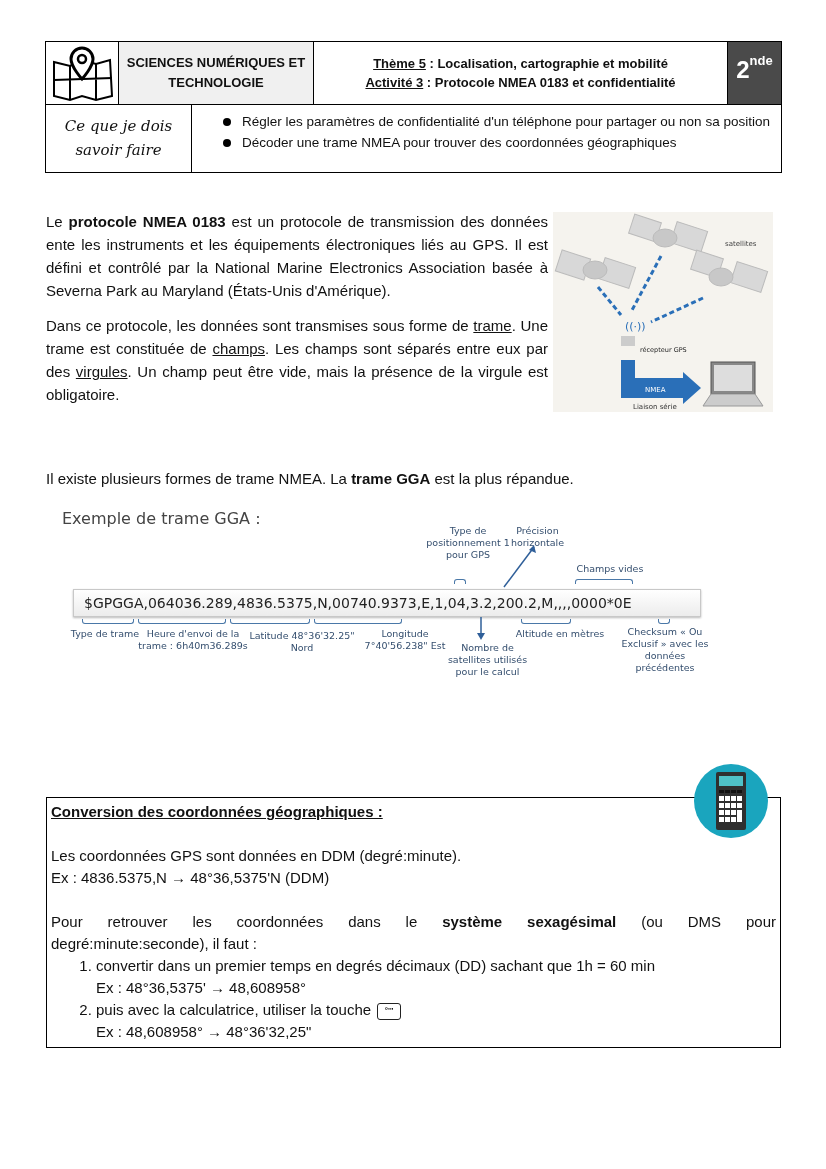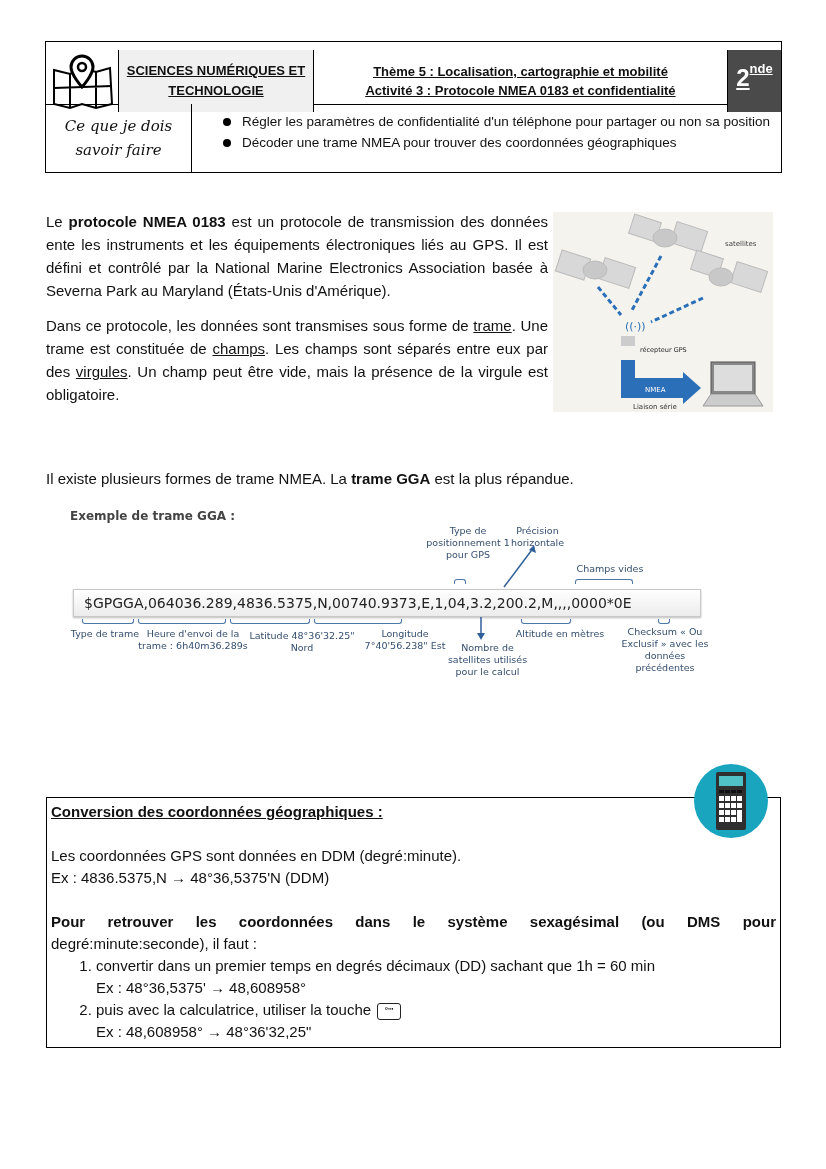--- a/index.html
+++ b/index.html
@@ -3,21 +3,21 @@
 <meta charset="utf-8">
 <style>
   html, body { margin: 0; padding: 0; background: #ffffff; }
   body { width: 826px; height: 1169px; position: relative; overflow: hidden;
          font-family: "Liberation Sans", sans-serif; color: #111; }
 
   
   .hdr { position: absolute; left: 45px; top: 41px; width: 737px; height: 132px;
          border: 1px solid #000; box-sizing: border-box; }
   .hdr-row1 { position: absolute; left: 0; top: 0; width: 735px; height: 62px; border-bottom: 1px solid #000; }
-  .cell { position: absolute; top: 8px; height: 62px; box-sizing: border-box; border-right: 1px solid #000; text-decoration: underline; }
+  .cell { position: absolute; top: 0; height: 62px; box-sizing: border-box; border-right: 1px solid #000; }
   .c-icon { left: 0; width: 73px; }
   .c-subject { left: 73px; width: 195px; background: #f0f0f0; display: flex; align-items: center; justify-content: center;
                text-align: center; font-size: 13px; font-weight: bold; line-height: 20px; }
   .c-theme { left: 268px; width: 414px; display: flex; flex-direction: column; align-items: center; justify-content: center;
              font-size: 13px; font-weight: bold; line-height: 19px; text-align: center; }
   .c-theme .u { text-decoration: underline; }
   .c-level { left: 682px; width: 53px; border-right: none; background: #4a4a4a; color: #fff;
              display: flex; align-items: flex-start; justify-content: center; padding-top: 14px; }
   .c-level .big { font-size: 24px; font-weight: bold; }
   .c-level sup { font-size: 13px; font-weight: bold; position: relative; top: -3px; }
@@ -36,33 +36,33 @@
   .intro { position: absolute; left: 46px; top: 210px; width: 502px; font-size: 15px; line-height: 23px; text-align: justify; }
   .intro p { margin: 0 0 12px 0; }
   .intro .u { text-decoration: underline; }
 
   .gps-fig { position: absolute; left: 553px; top: 212px; width: 220px; height: 200px; background: #f5f3ee; }
 
   .gga-intro { position: absolute; left: 46px; top: 470px; font-size: 15px; }
 
   
   .frame-fig { position: absolute; left: 60px; top: 505px; width: 700px; height: 185px; font-family: "DejaVu Sans", sans-serif; color: #2f4a6b; }
-  .ex-title { position: absolute; left: 10px; top: 4px; font-size: 12px; font-weight: bold; color: #444; }
+  .ex-title { position: absolute; left: 2px; top: 4px; font-size: 16px; font-weight: normal; color: #444; }
   .frame-box { position: absolute; left: 13px; top: 84px; width: 628px; height: 28px; border: 1px solid #c8c8c8; background: linear-gradient(#ffffff, #ececec);
                box-shadow: 0 1px 2px #bbb; font-size: 14px; color: #222; display: flex; align-items: center; padding-left: 10px; box-sizing: border-box; }
   .lbl { position: absolute; font-size: 9.5px; text-align: center; line-height: 12px; color: #344e6e; }
   .brace { position: absolute; border: 1.5px solid #4a78a8; height: 5px; box-sizing: border-box; }
   .brace.down { border-top: none; border-radius: 0 0 3px 3px; }
   .brace.up { border-bottom: none; border-radius: 3px 3px 0 0; }
 
   
   .conv { position: absolute; left: 46px; top: 797px; width: 735px; height: 251px; border: 1px solid #000; box-sizing: border-box; padding: 3px 4px; font-size: 15px; line-height: 22px; }
   .conv .title { font-weight: bold; text-decoration: underline; }
   .conv p { margin: 0; }
-  .conv .just { text-align: justify; text-align-last: justify; font-weight: bold; }
+  .conv .just { text-align: justify; text-align-last: justify; }
   .conv ol { margin: 0; padding-left: 45px; }
   .key-icon { display: inline-flex; align-items: center; justify-content: center; width: 22px; height: 15px; border: 1.5px solid #222; border-radius: 3px;
               font-size: 8px; font-weight: bold; vertical-align: middle; margin-left: 6px; }
 
   .calc-badge { position: absolute; left: 694px; top: 764px; width: 74px; height: 74px; border-radius: 50%; background: #1aa5be; }
 </style>
 </head>
 <body>
 
 <div class="hdr">

